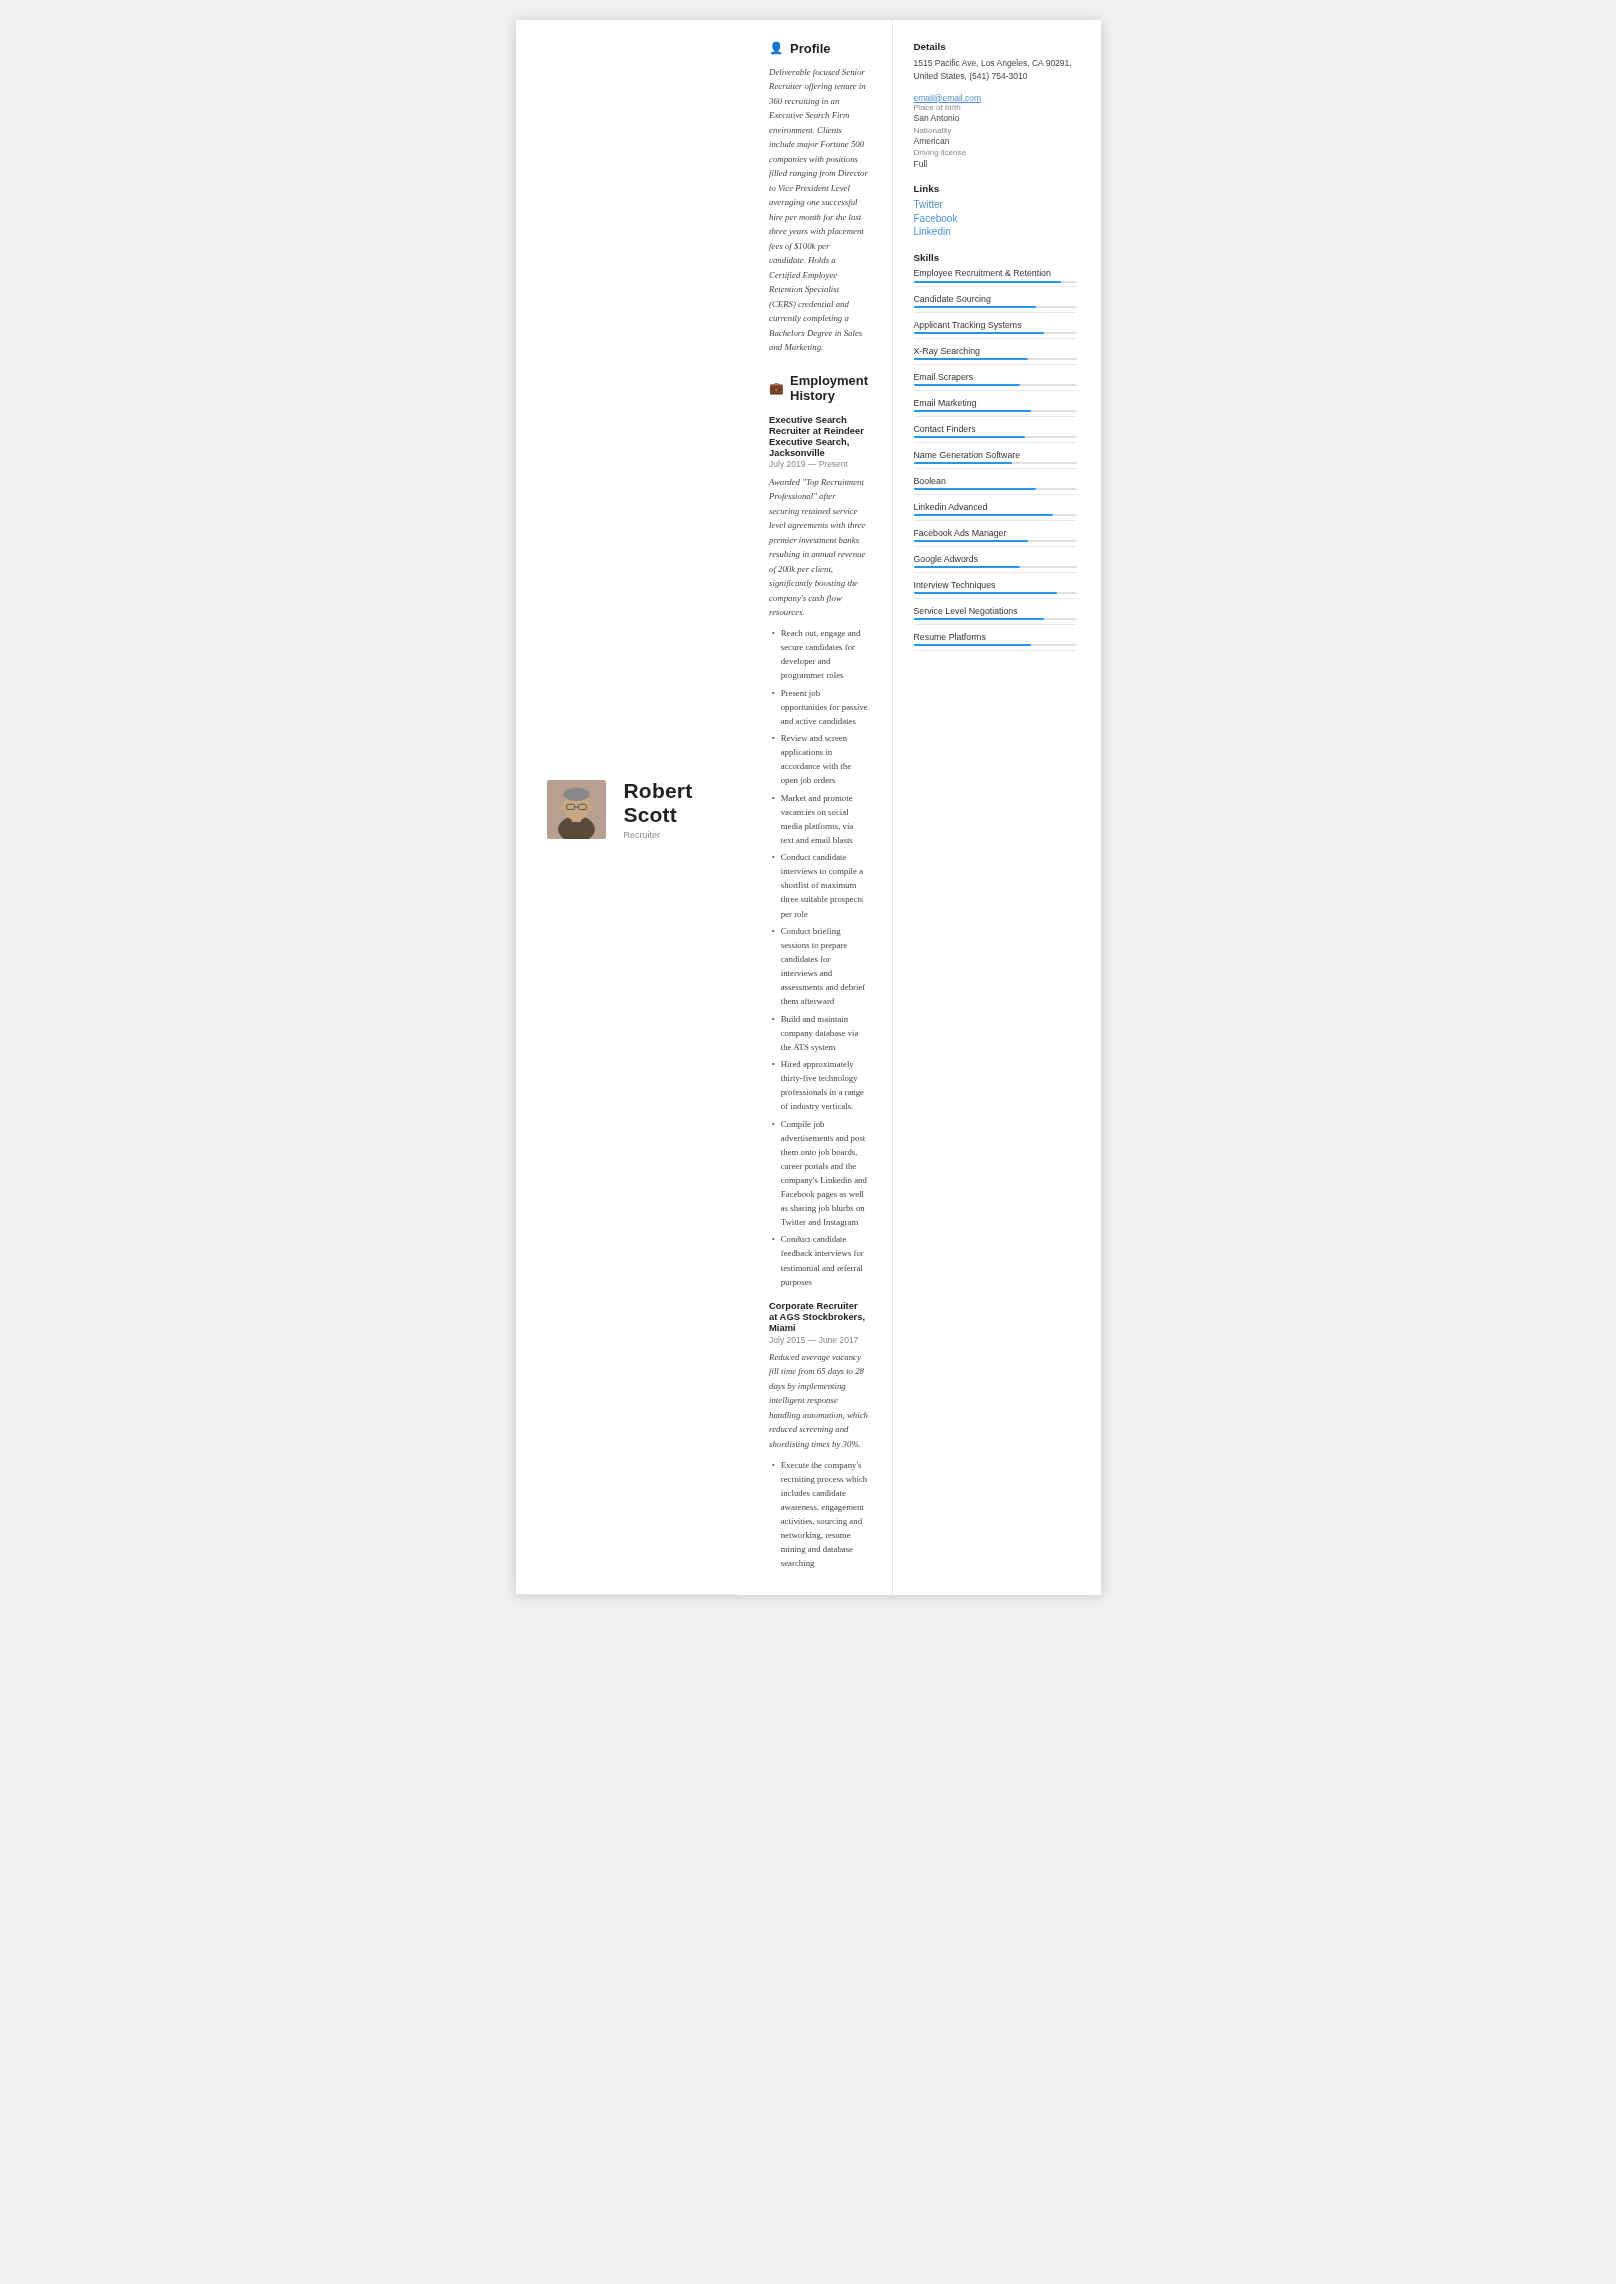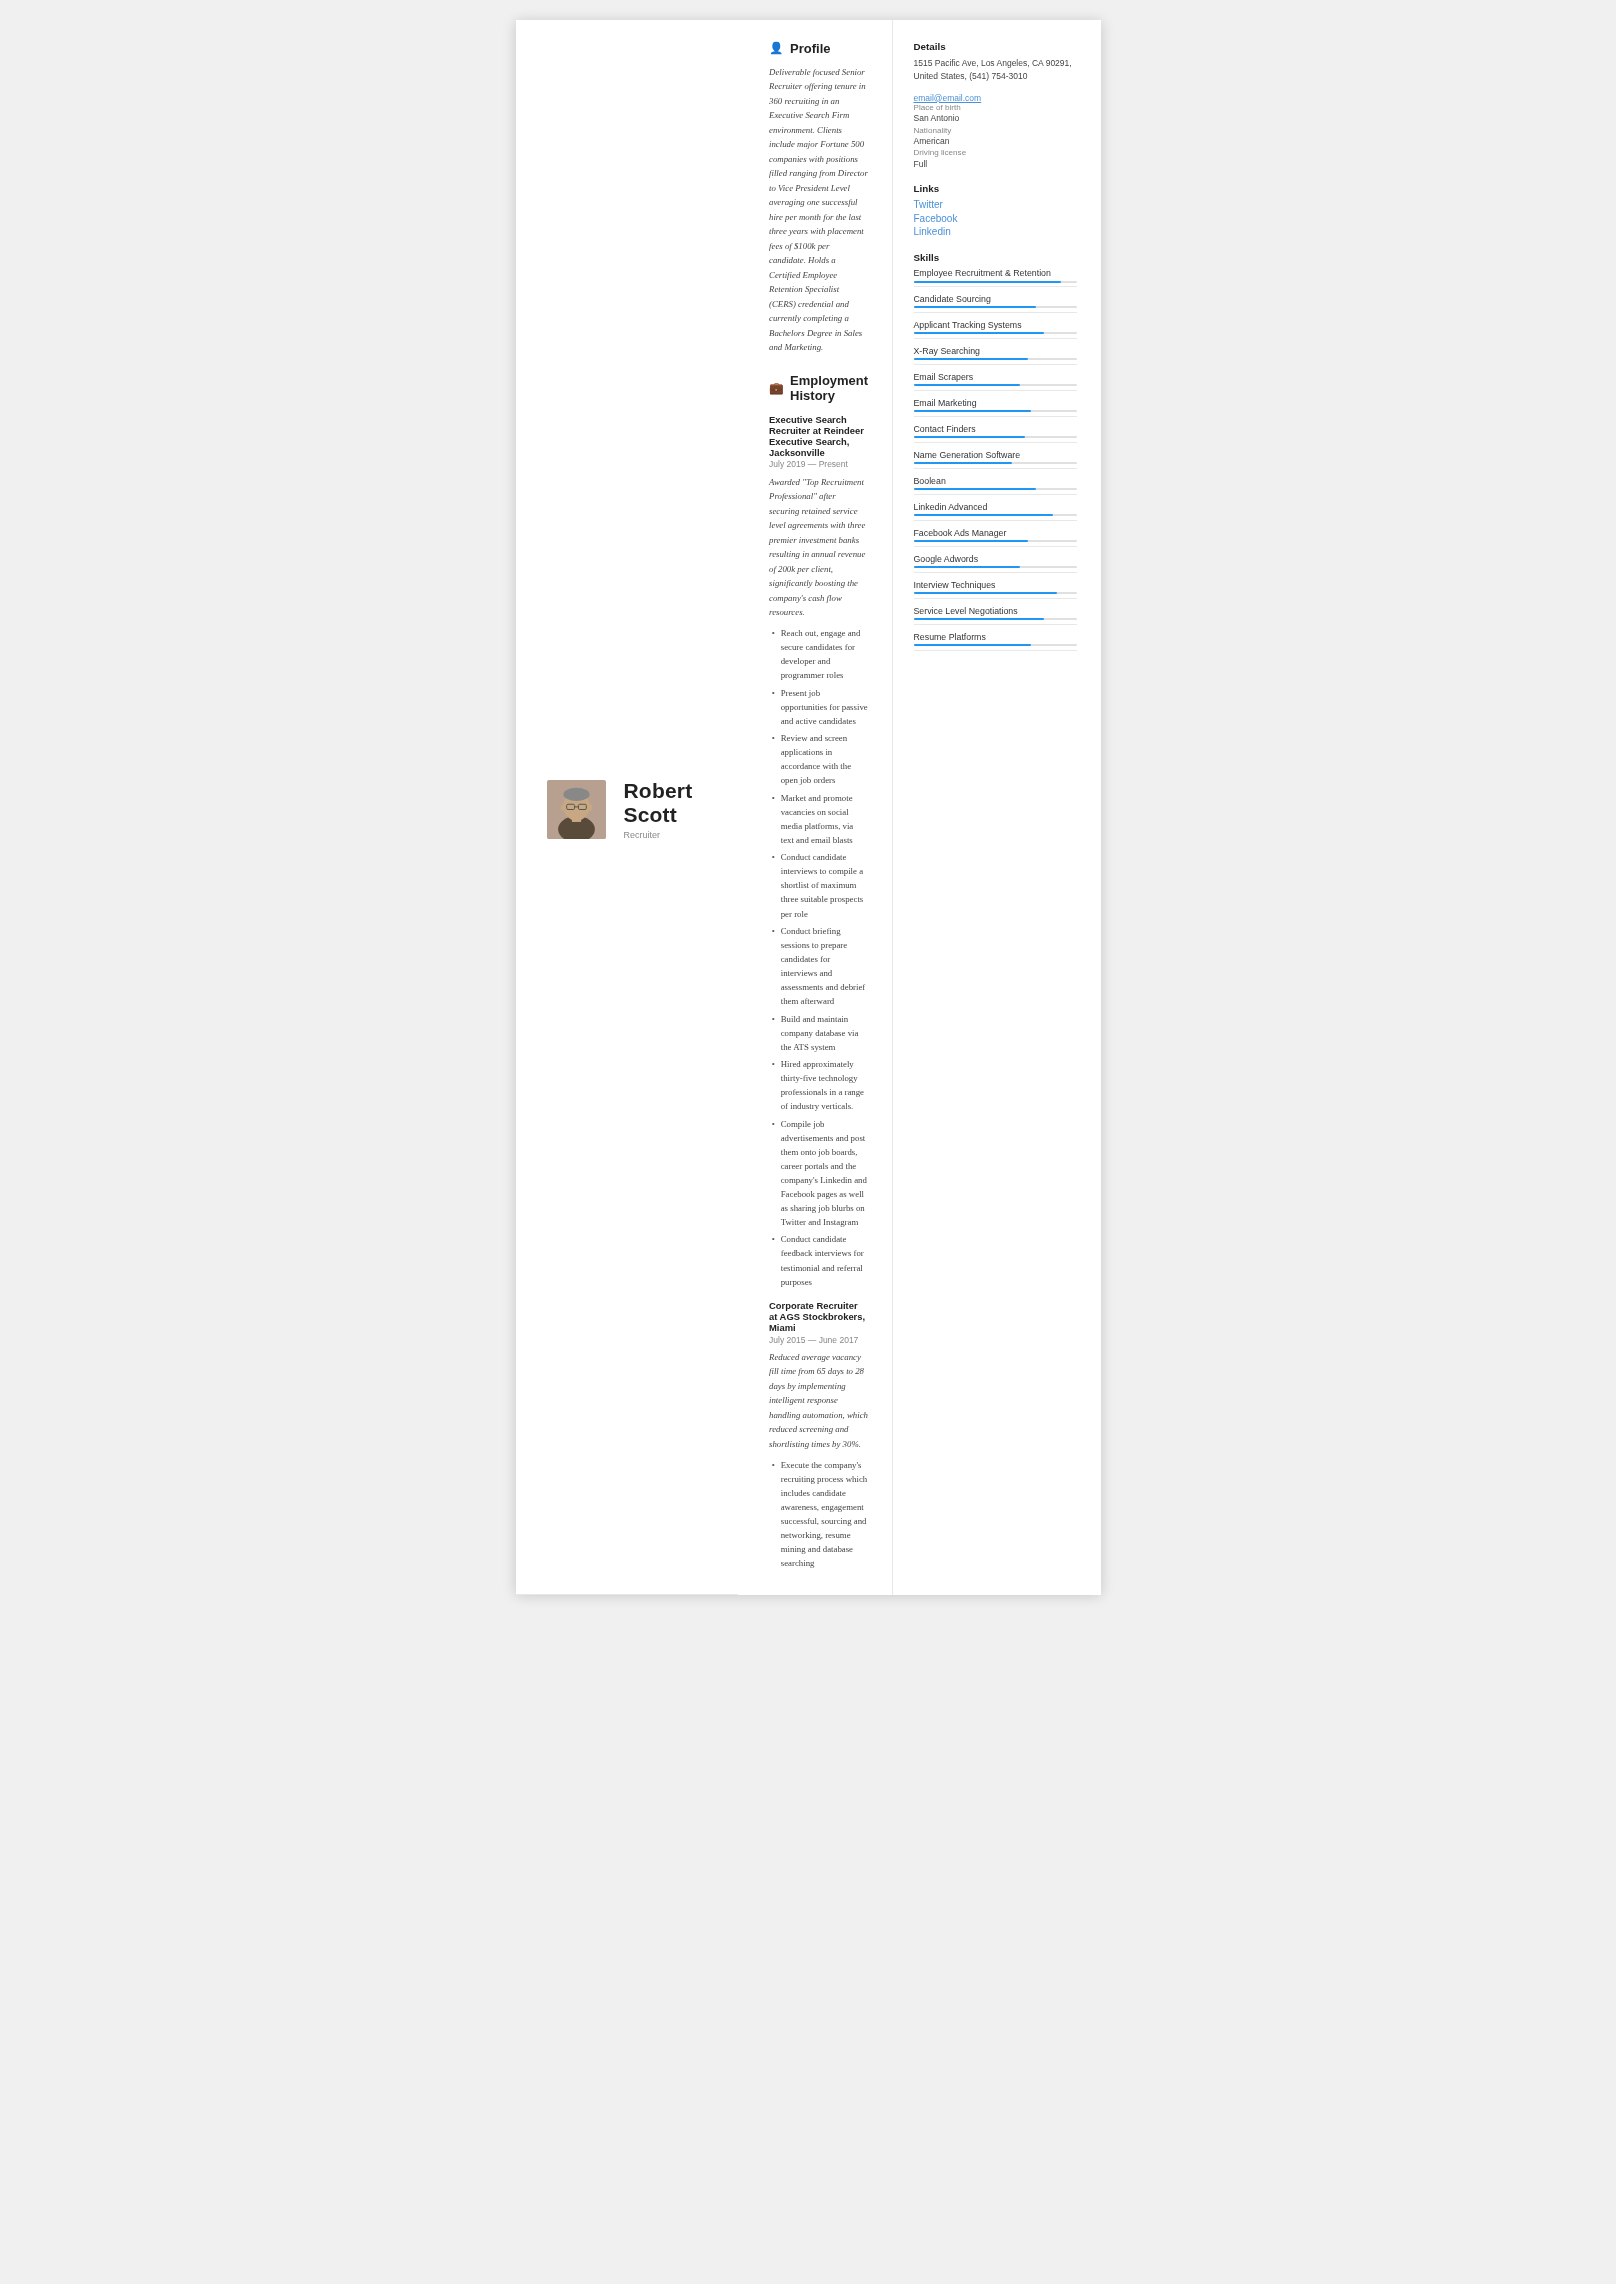--- a/index.html
+++ b/index.html
@@ -263,21 +263,21 @@
           <li>Compile job advertisements and post them onto job boards, career portals and the company's Linkedin and Facebook pages as well as sharing job blurbs on Twitter and Instagram</li>
           <li>Conduct candidate feedback interviews for testimonial and referral purposes</li>
         </ul>
       </div>
 
       <div style="margin-top:10px;">
         <div class="job-title">Corporate Recruiter at  AGS Stockbrokers, Miami</div>
         <div class="job-dates">July 2015 — June 2017</div>
         <p class="job-summary">Reduced average vacancy fill time from 65 days to 28 days by implementing intelligent response handling automation, which reduced screening and shortlisting times by 30%.</p>
         <ul class="job-bullets">
-          <li>Execute the company's recruiting process which includes candidate awareness, engagement successful, sourcing and networking, resume mining and database searching</li>
+          <li>Execute the company's recruiting process which includes candidate awareness, engagement activities, sourcing and networking, resume mining and database searching</li>
         </ul>
       </div>
     </div>
 
     <div class="right-col">
       
       <div class="right-section-title">Details</div>
       <div class="detail-text">1515 Pacific Ave, Los Angeles, CA 90291, United States, (541) 754-3010</div>
       <a class="detail-email" href="#">email@email.com</a>
 

